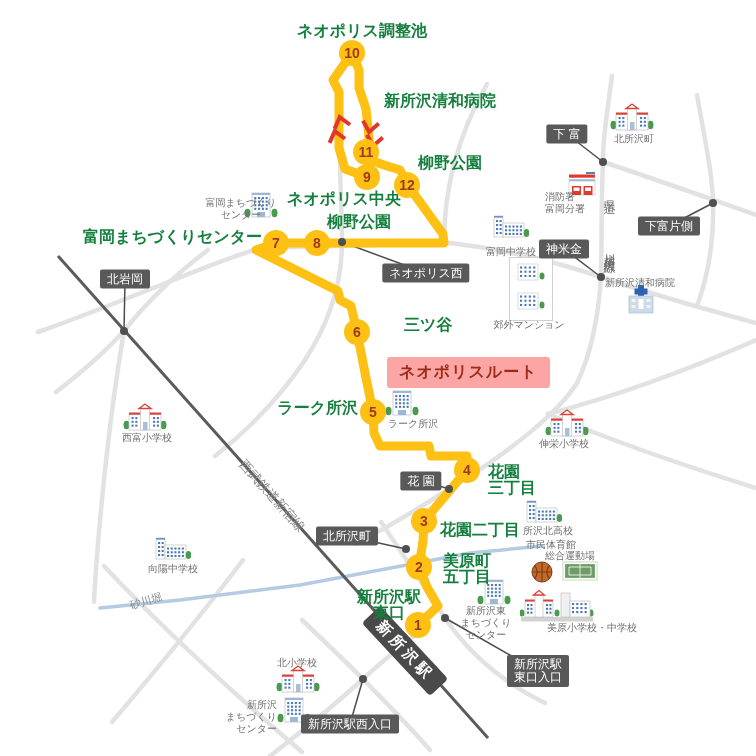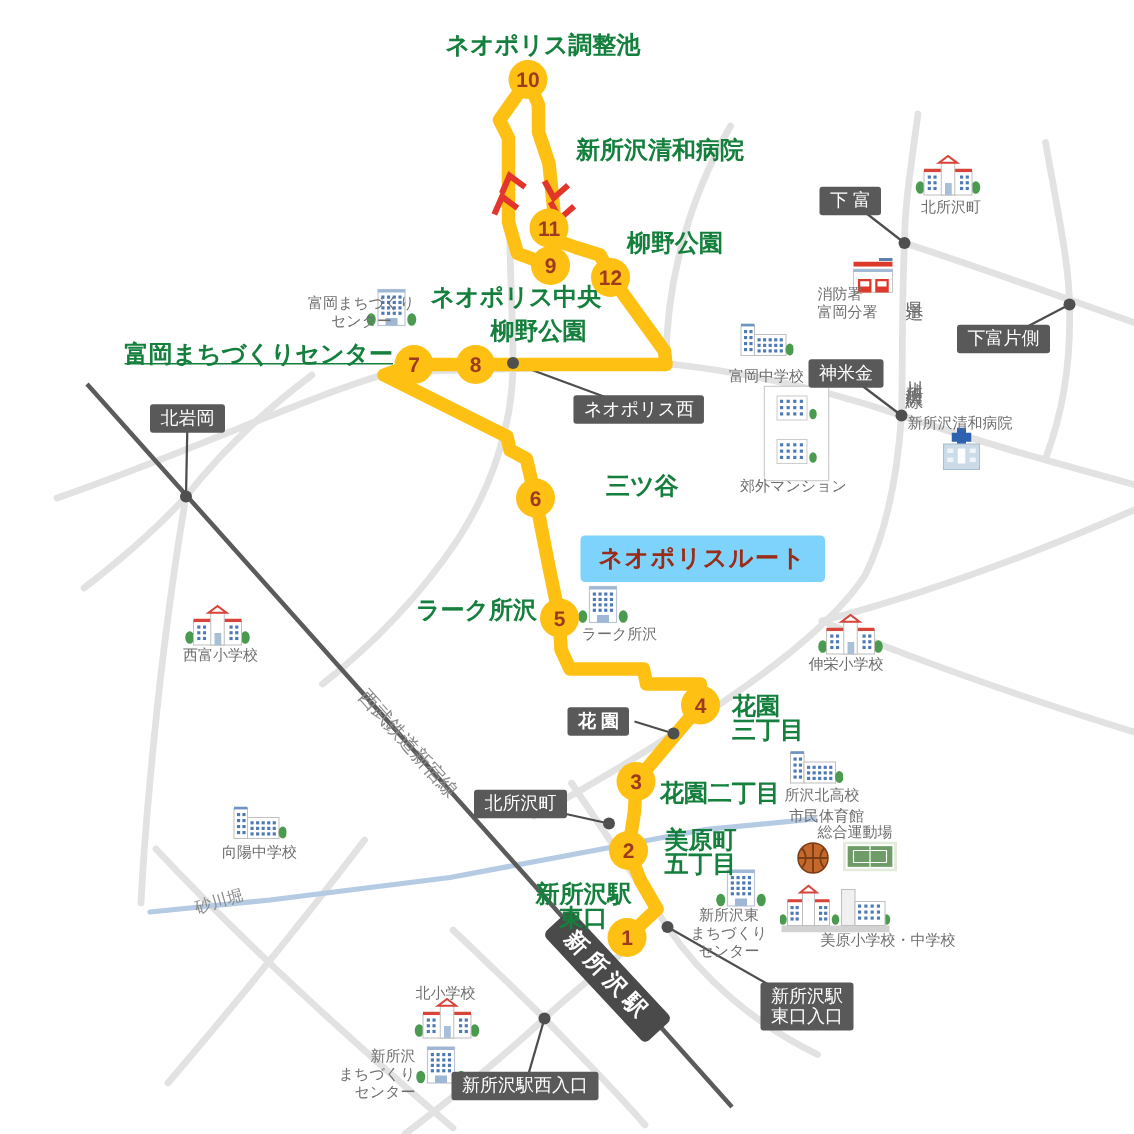--- a/index.html
+++ b/index.html
@@ -10,21 +10,21 @@
   .stop-circle{width:26px;height:26px;border-radius:50%;background:#fdc013;color:#9e3a1f;
     font-weight:bold;font-size:14px;display:flex;align-items:center;justify-content:center;
     transform:translate(-50%,-50%);z-index:6;}
   .stop-name{color:#15803d;font-weight:bold;font-size:16px;line-height:16px;white-space:nowrap;z-index:5;}
   .stop-name span{display:block;}
   .black-label{background:#595959;color:#fff;font-size:12px;line-height:13px;padding:3px 7px;
     border-radius:2px;text-align:center;transform:translate(-50%,-50%);white-space:nowrap;z-index:5;}
   .black-label span{display:block;}
   .gray-label{color:#6e6e6e;font-size:10px;line-height:12px;white-space:nowrap;text-align:center;z-index:4;}
   .gray-label span{display:block;}
-  .title-box{background:#7dd3fc;color:#9a2c17;font-weight:bold;font-size:16px;letter-spacing:1px;
+  .title-box{background:#fca5a5;color:#9a2c17;font-weight:bold;font-size:16px;letter-spacing:1px;
     padding:5px 12px;border-radius:3px;white-space:nowrap;z-index:6;}
   .station{background:#4a4a4a;color:#fff;font-weight:bold;font-size:15px;letter-spacing:4px;
     padding:3px 12px;border-radius:4px;white-space:nowrap;transform:translate(-50%,-50%) rotate(47deg);z-index:5;}
   .rot-label{color:#8a8a8a;white-space:nowrap;z-index:2;}
   .v-label{color:#6e6e6e;font-size:12px;letter-spacing:2px;writing-mode:vertical-rl;
     transform:translate(-50%,-50%);white-space:nowrap;z-index:2;}
   .poi{transform:translate(-50%,-50%);z-index:3;line-height:0;}
 </style>
 </head>
 <body>
@@ -505,21 +505,21 @@
       </div>
       <div class="abs black-label" style="left: 426px; top: 273px;">
         <span>ネオポリス西</span>
       </div>
       <div class="abs black-label" style="left: 125px; top: 279px;">
         <span>北岩岡</span>
       </div>
       <div class="abs black-label" style="left: 347px; top: 536px;">
         <span>北所沢町</span>
       </div>
-      <div class="abs black-label" style="left: 399px; top: 481px; font-weight: bold;">
+      <div class="abs black-label" style="left: 421px; top: 481px;">
         <span>花 園</span>
       </div>
       <div class="abs black-label" style="left: 538px; top: 671px;">
         <span>新所沢駅</span>
         <span>東口入口</span>
       </div>
       <div class="abs black-label" style="left: 350px; top: 724px;">
         <span>新所沢駅西入口</span>
       </div>
       <div class="abs station" style="left: 405px; top: 651px;">新所沢駅</div>
@@ -543,21 +543,21 @@
       </div>
       <div class="abs stop-circle" style="left: 467px; top: 470px;">4</div>
       <div class="abs stop-name" style="left: 358px; top: 400px; transform: translateX(-100%); text-align: right;">
         <span>ラーク所沢</span>
       </div>
       <div class="abs stop-circle" style="left: 373px; top: 412px;">5</div>
       <div class="abs stop-name" style="left: 376px; top: 317px; margin-left: 28px;">
         <span>三ツ谷</span>
       </div>
       <div class="abs stop-circle" style="left: 357px; top: 332px;">6</div>
-      <div class="abs stop-name" style="left: 262px; top: 229px; transform: translateX(-100%); text-align: right; text-decoration: underline;">
+      <div class="abs stop-name" style="left: 262px; top: 229px; transform: translateX(-100%); text-align: right;">
         <span>富岡まちづくりセンター</span>
       </div>
       <div class="abs stop-circle" style="left: 276px; top: 243px;">7</div>
       <div class="abs stop-name" style="left: 327px; top: 214px;">
         <span>柳野公園</span>
       </div>
       <div class="abs stop-circle" style="left: 317px; top: 243px;">8</div>
       <div class="abs stop-name" style="left: 287px; top: 191px;">
         <span>ネオポリス中央</span>
       </div>

